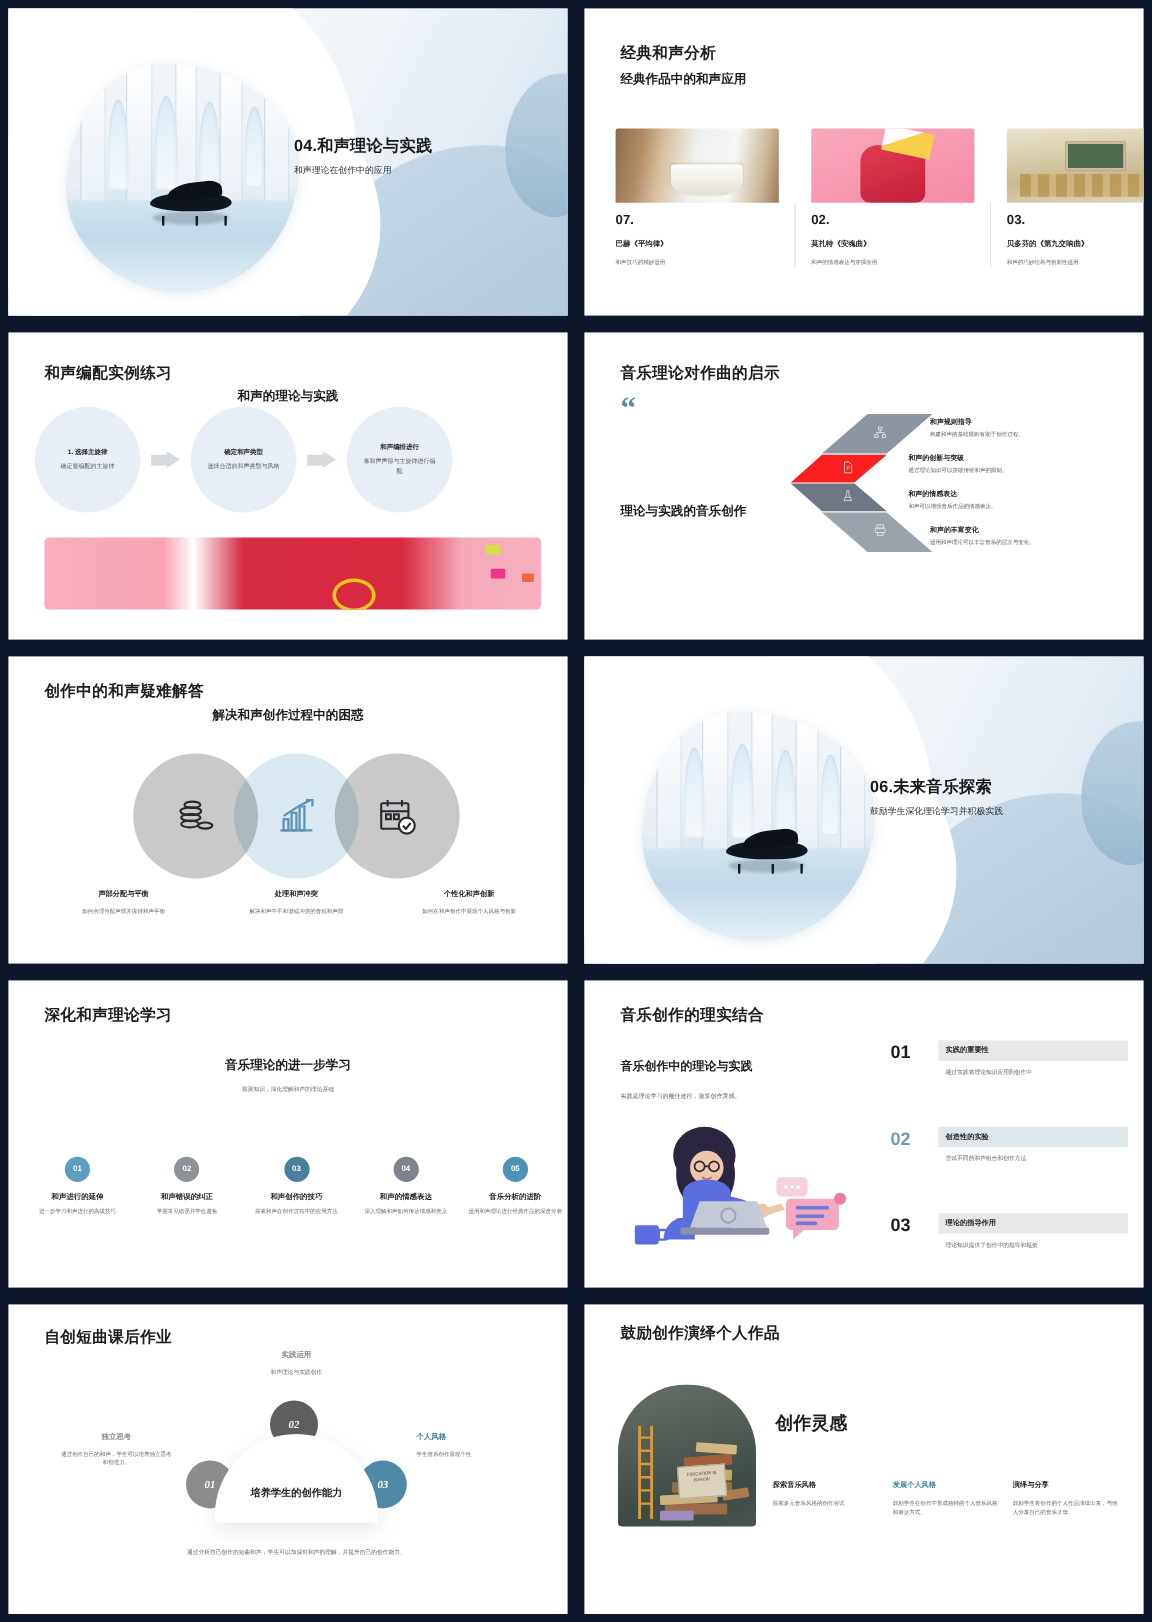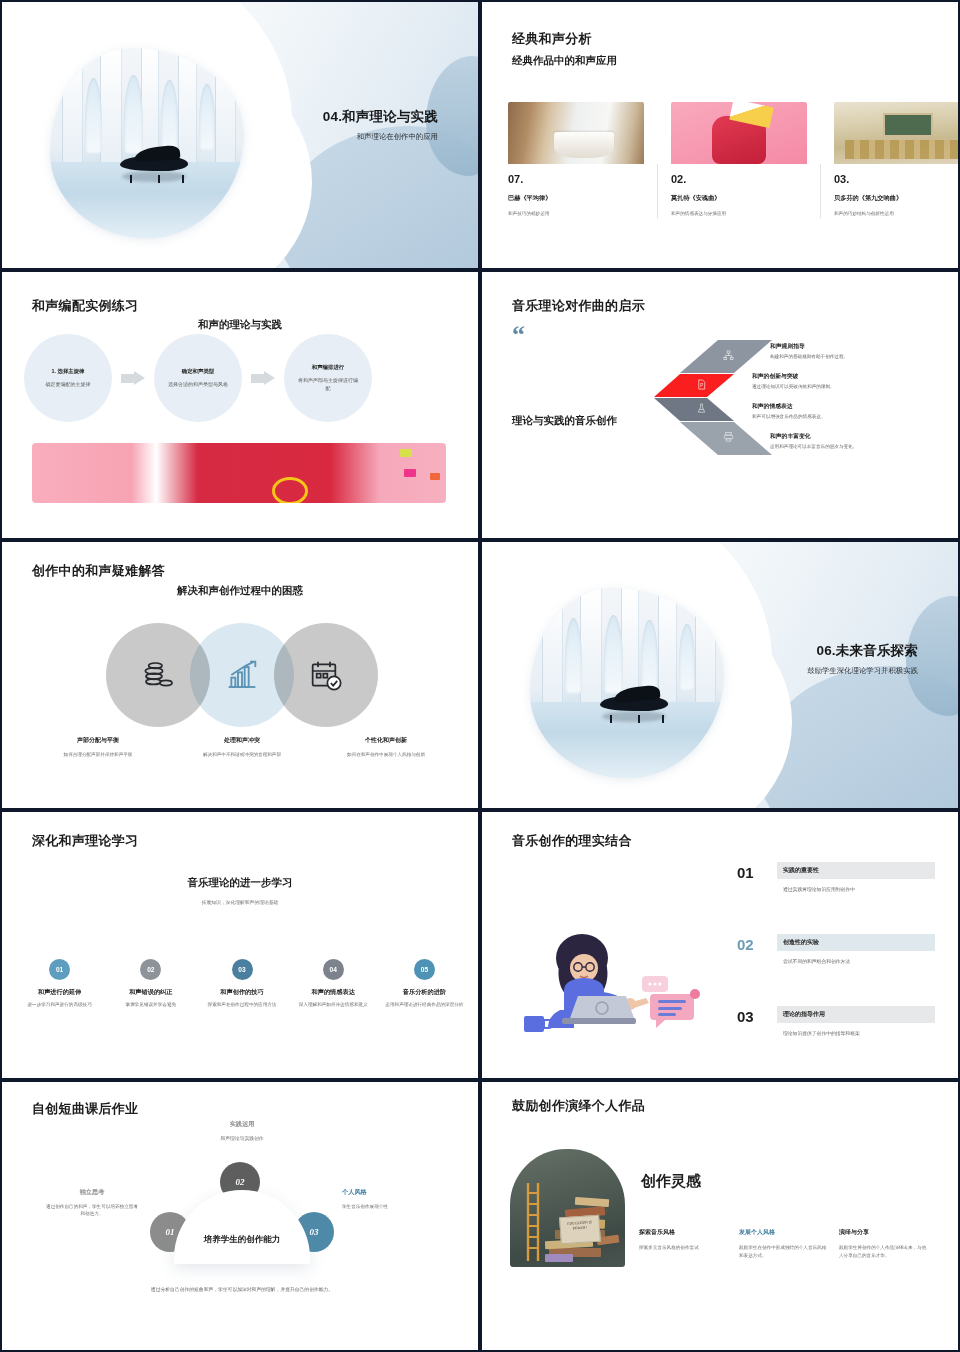--- a/index.html
+++ b/index.html
@@ -15,21 +15,21 @@
     display: grid;
     grid-template-columns: 480px 480px;
     grid-template-rows: 270px 270px 270px 270px 272px;
     background: #efefef;
   }
   .slide {
     position: relative;
     width: 480px;
     background: #ffffff;
     overflow: hidden;
-    border: 2px solid #0f172a;
+    border: 7px solid #0f172a;
   }
   
   .s-title {
     position: absolute;
     font-size: 13px;
     font-weight: bold;
     color: #1d1d1d;
     letter-spacing: .3px;
   }
   .s-sub {
@@ -132,21 +132,21 @@
   .piano .leg {
     position: absolute; bottom: -6px; width: 2px; height: 8px; background: #131a24;
   }
   .piano .refl {
     position: absolute; left: 10px; top: 24px;
     width: 64px; height: 11px;
     background: rgba(25,35,48,.22);
     border-radius: 50%;
     filter: blur(1.4px);
   }
-  .cover-text { position: absolute; right: 40px; top: 106px; text-align: right; width: 200px; }
+  .cover-text { position: absolute; right: 28px; top: 106px; width: 200px; }
   .cover-text .ct-title { font-size: 13.5px; font-weight: bold; color: #17181a; letter-spacing: .2px; }
   .cover-text .ct-sub { font-size: 7.4px; color: #2b2f34; margin-top: 6px; line-height: 1.45; }
 
   
   .cards { position: absolute; left: 26px; top: 100px; display: flex; gap: 13px; }
   .card { width: 136px; }
   .card .thumb { width: 136px; height: 62px; border-radius: 2px 2px 0 0; overflow: hidden; position: relative; }
   .card .num { font-size: 11px; font-weight: bold; margin-top: 9px; color: #1d1d1d; }
   .card .ct { font-size: 6.2px; font-weight: bold; margin-top: 9px; color: #1d1d1d; }
   .card .cd { font-size: 4.6px; color: #6a6a6a; margin-top: 8px; line-height: 1.5; }
@@ -494,20 +494,24 @@
         <div class="badge" style="background:#4e92b5">05</div>
         <div class="sh">音乐分析的进阶</div>
         <div class="sp">运用和声理论进行经典作品的深度分析</div>
       </div>
     </div>
   </div>
 
   <div class="slide">
     <div class="s-title" style="left:30px;top:20px">音乐创作的理实结合</div>
 
+    <div style="position:absolute;left:30px;top:65px;width:205px">
+      <div style="font-size:10px;font-weight:bold;color:#1d1d1d">音乐创作中的理论与实践</div>
+      <div style="font-size:5px;color:#5e5e5e;margin-top:14px;line-height:1.6">实践是理论学习的最佳途径，激发创作灵感。</div>
+    </div>
 
     <svg width="195" height="112" viewBox="0 0 195 112" style="position:absolute;left:32px;top:120px">
       <ellipse cx="68" cy="26" rx="26" ry="24" fill="#2b2540"></ellipse>
       <path d="M46 30c-4 14 0 30 10 36l30-2c8-10 10-26 4-38-8-14-36-12-44 4z" fill="#2b2540"></path>
       <circle cx="70" cy="36" r="14" fill="#f0c6a8"></circle>
       <circle cx="64" cy="35" r="4.2" fill="none" stroke="#2b2540" stroke-width="1.4"></circle>
       <circle cx="76" cy="35" r="4.2" fill="none" stroke="#2b2540" stroke-width="1.4"></circle>
       <path d="M68.2 35h3.6" stroke="#2b2540" stroke-width="1.4"></path>
       <path d="M66 44c2 2 6 2 8 0" stroke="#c06a5a" stroke-width="1.4" fill="none"></path>
       <path d="M50 58c0-8 10-12 20-12s20 4 20 12v28H50z" fill="#5a6ee0"></path>

